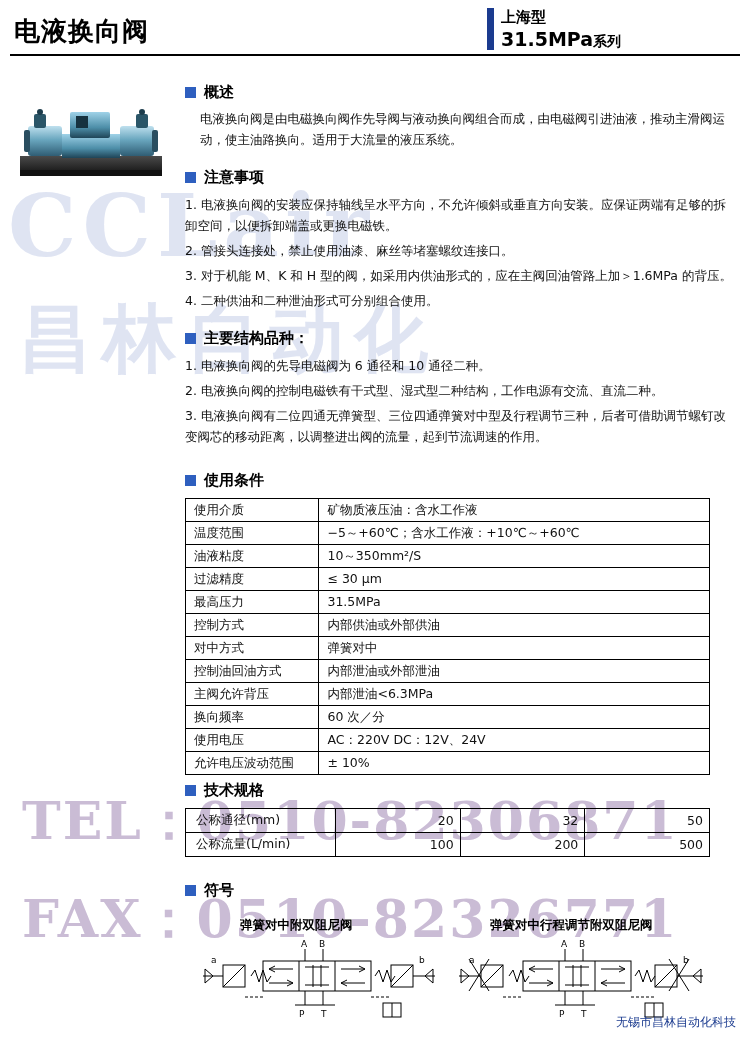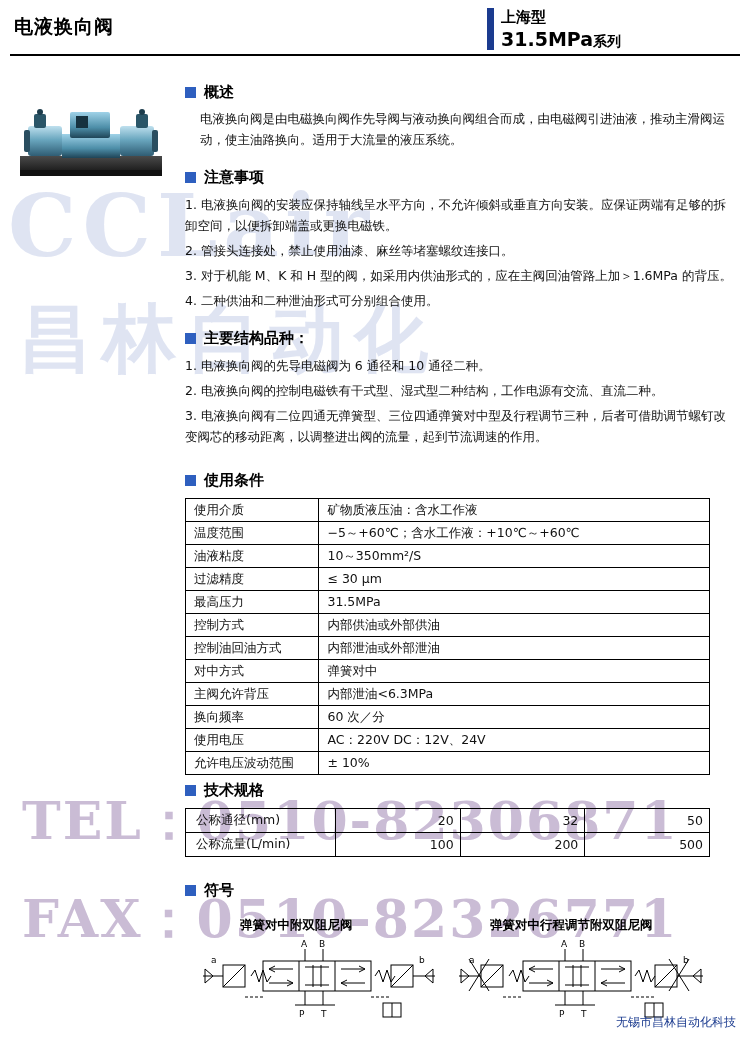--- a/index.html
+++ b/index.html
@@ -14,21 +14,21 @@
   }
   
   .header {
     position:absolute; left:0; top:0; width:750px; height:56px;
   }
   .header-rule {
     position:absolute; left:10px; top:54px; width:730px; height:2px; background:#000;
   }
   .doc-title {
     position:absolute; left:14px; top:14px;
-    font-size:19px; font-weight:bold; letter-spacing:1px; color:#000;
+    font-size:26px; font-weight:bold; letter-spacing:1px; color:#000;
   }
   .series-block {
     position:absolute; left:487px; top:6px; width:250px; height:46px;
   }
   .series-bar {
     position:absolute; left:0; top:2px; width:7px; height:42px; background:#1b3b8f;
   }
   .series-line1 {
     position:absolute; left:14px; top:2px; font-size:15px; font-weight:bold; color:#000;
   }
@@ -231,26 +231,26 @@
       </tr>
     <tr>
         <td class="k">最高压力</td>
         <td class="v">31.5MPa</td>
       </tr>
     <tr>
         <td class="k">控制方式</td>
         <td class="v">内部供油或外部供油</td>
       </tr>
     <tr>
+        <td class="k">对中方式</td>
+        <td class="v">弹簧对中</td>
+      </tr>
+    <tr>
         <td class="k">控制油回油方式</td>
         <td class="v">内部泄油或外部泄油</td>
-      </tr>
-    <tr>
-        <td class="k">对中方式</td>
-        <td class="v">弹簧对中</td>
       </tr>
     <tr>
         <td class="k">主阀允许背压</td>
         <td class="v">内部泄油&lt;6.3MPa</td>
       </tr>
     <tr>
         <td class="k">换向频率</td>
         <td class="v">60 次／分</td>
       </tr>
     <tr>

